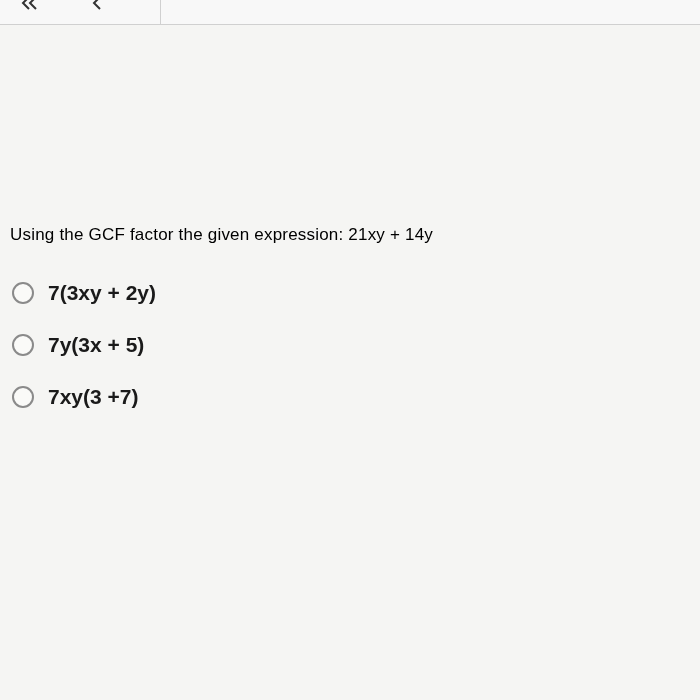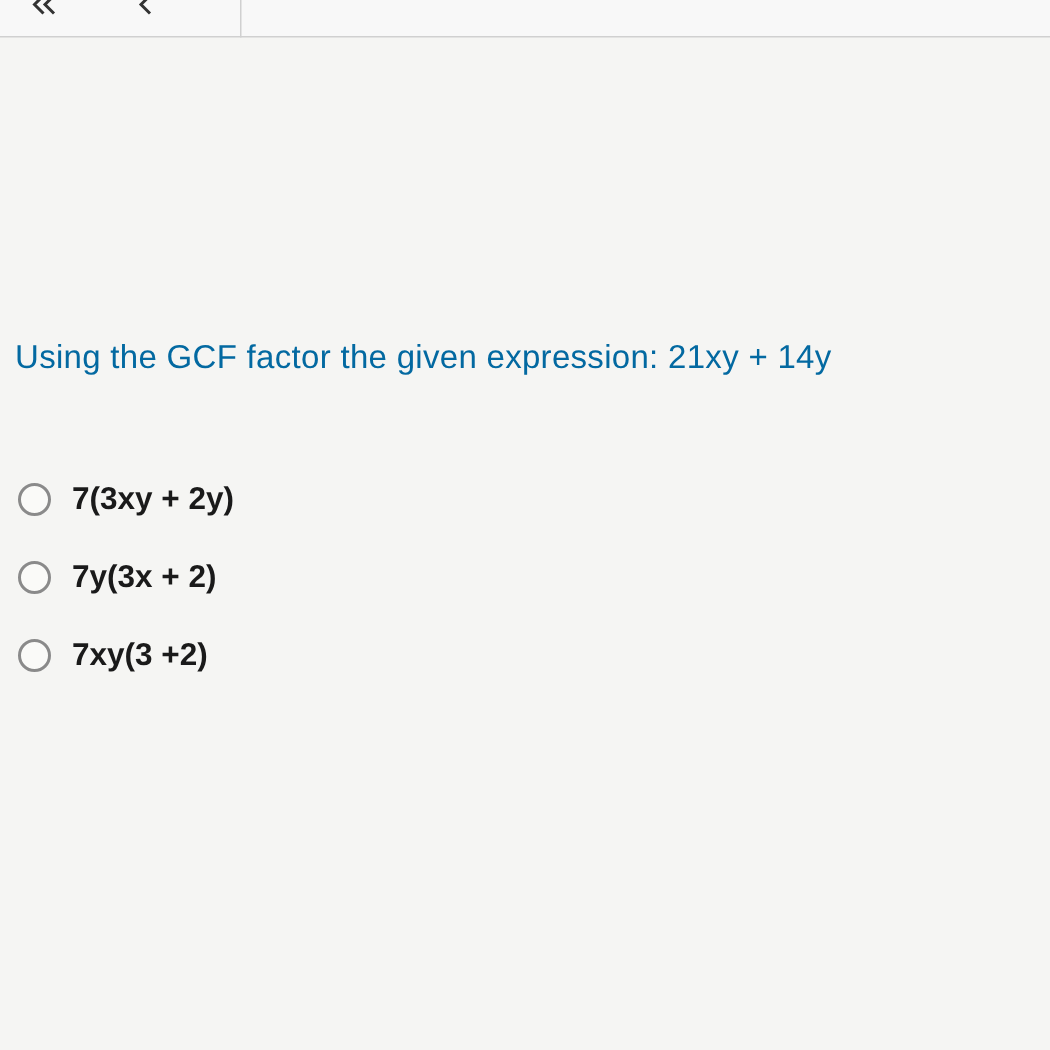--- a/index.html
+++ b/index.html
@@ -27,31 +27,31 @@
     }
     .nav-divider {
       width: 1px;
       height: 25px;
       background: #d0d0d0;
     }
     .content-area {
       padding: 200px 10px 0 10px;
     }
     .question-text {
-      font-size: 22px;
-      color: #0369a1;
+      font-size: 17px;
+      color: #000000;
       font-weight: 500;
-      margin-bottom: 70px;
       letter-spacing: 0.2px;
     }
     .options {
       display: flex;
       flex-direction: column;
       gap: 28px;
       padding-left: 2px;
+      margin-top: 36px;
     }
     .option {
       display: flex;
       align-items: center;
       gap: 14px;
     }
     .radio {
       width: 22px;
       height: 22px;
       border: 2px solid #8a8a8a;
@@ -93,20 +93,20 @@
 <div class="content-area">
   <div class="question-text">Using the GCF factor the given expression: 21xy + 14y</div>
 
   <div class="options">
     <div class="option">
       <div class="radio"></div>
       <div class="option-label">7(3xy + 2y)</div>
     </div>
     <div class="option">
       <div class="radio"></div>
-      <div class="option-label">7y(3x + 2)</div>
+      <div class="option-label">7y(3x + 5)</div>
     </div>
     <div class="option">
       <div class="radio"></div>
-      <div class="option-label">7xy(3 +2)</div>
+      <div class="option-label">7xy(3 +7)</div>
     </div>
   </div>
 </div>
 
 </body></html>

